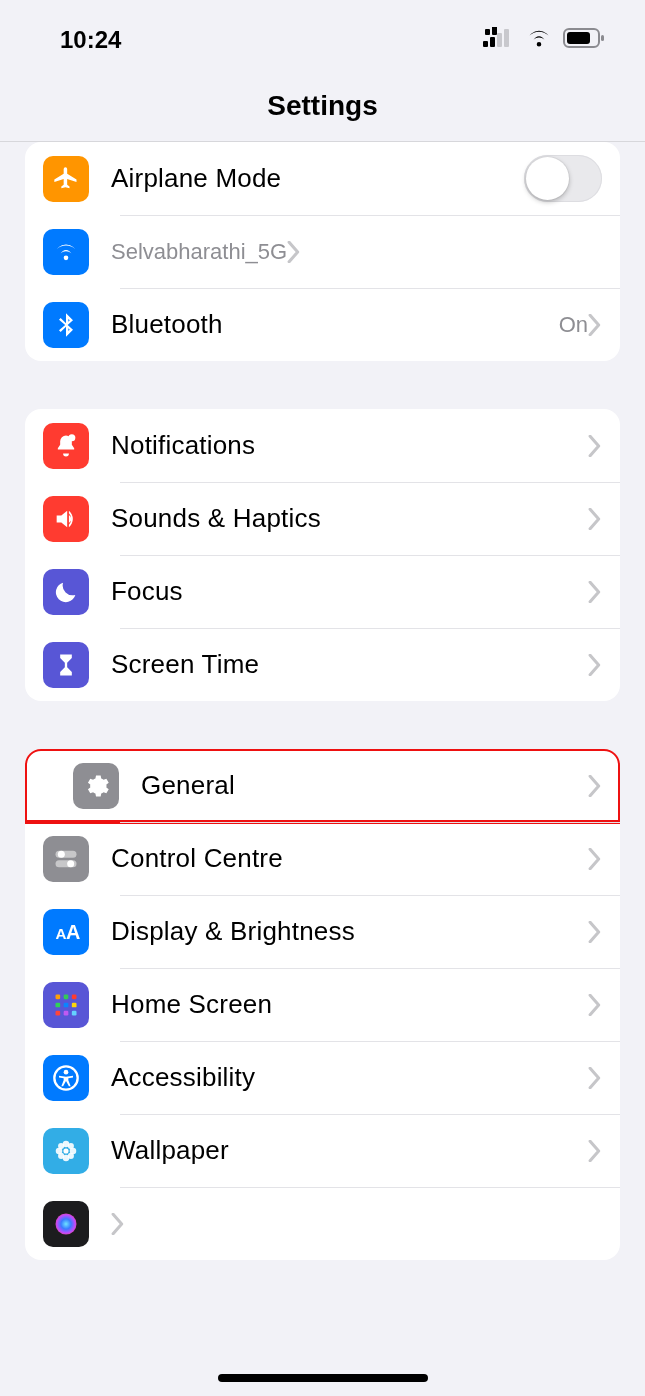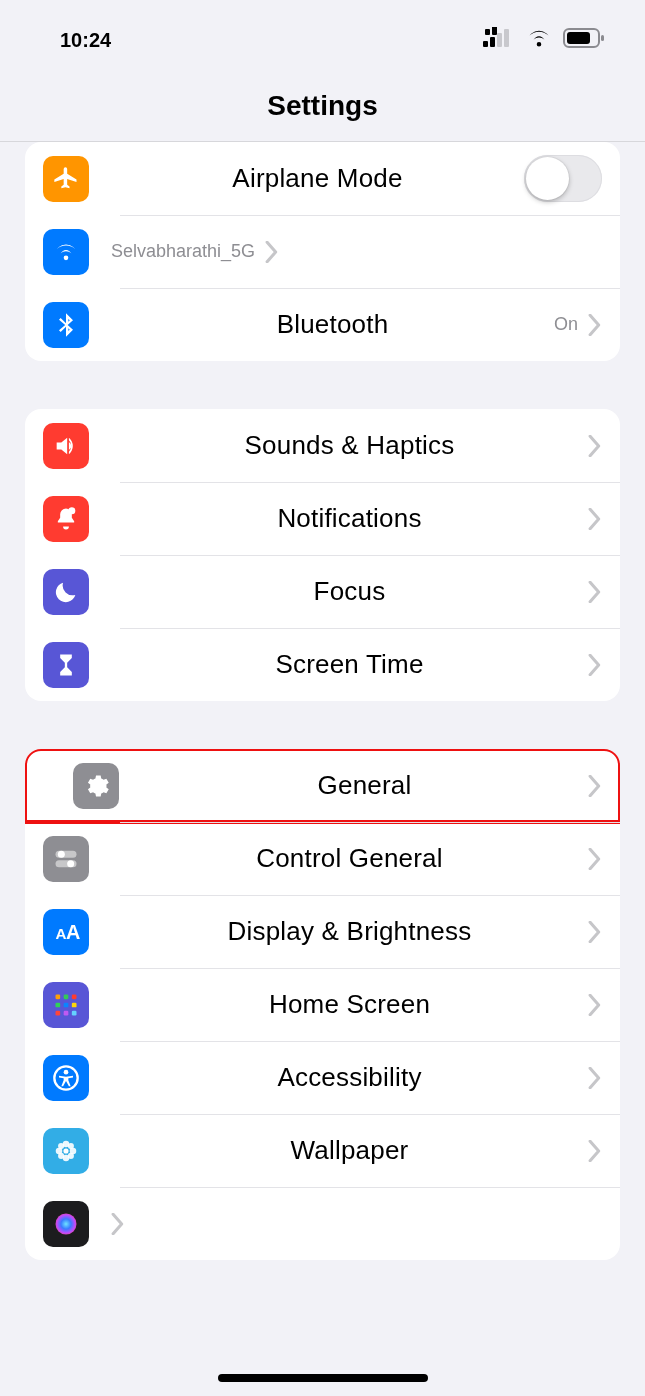--- a/index.html
+++ b/index.html
@@ -1,29 +1,29 @@
 <!DOCTYPE html>
 <html><head>
 <meta charset="utf-8">
 <style>
   * { box-sizing: border-box; margin: 0; padding: 0; }
   html, body { width: 645px; height: 1396px; font-family: -apple-system, "Helvetica Neue", Arial, sans-serif; background: #f2f2f7; color: #000; overflow: hidden; }
   .status-bar { height: 60px; display: flex; justify-content: space-between; align-items: center; padding: 0 40px 0 60px; margin-top: 10px; }
-  .status-time { font-size: 20px; font-weight: 600; }
+  .status-time { font-size: 24px; font-weight: 600; }
   .status-icons { display: flex; align-items: center; gap: 10px; }
   .header { height: 72px; display: flex; align-items: center; justify-content: center; border-bottom: 1px solid #d7d7db; }
   .header-title { font-size: 28px; font-weight: 700; }
   .content { padding: 0; }
   .group { background: #fff; margin: 0 25px 48px 25px; border-radius: 16px; overflow: hidden; }
-  .row { display: flex; align-items: center; height: 73px; padding: 0 18px; position: relative; text-align: center; }
+  .row { display: flex; align-items: center; height: 73px; padding: 0 18px; position: relative; }
   .row + .row::before { content: ""; position: absolute; left: 95px; right: 0; top: 0; height: 1px; background: #e3e3e7; }
   .row-icon { width: 46px; height: 46px; border-radius: 10px; flex: 0 0 46px; display: flex; align-items: center; justify-content: center; margin-right: 22px; }
   .row-icon svg { width: 28px; height: 28px; }
   .row-label { font-size: 26px; font-weight: 400; letter-spacing: .2px; flex: 1; }
-  .row-detail { font-size: 18px; color: #8e8e93; margin-right: 10px; }
+  .row-detail { font-size: 22px; color: #8e8e93; margin-right: 0; }
   .chevron { flex: 0 0 auto; }
   .chevron svg { width: 14px; height: 22px; display: block; }
   .toggle { width: 78px; height: 47px; border-radius: 24px; background: #e9e9ec; position: relative; box-shadow: inset 0 0 0 1px #dddde1; }
   .toggle::after { content: ""; position: absolute; top: 2px; left: 2px; width: 43px; height: 43px; background: #fff; border-radius: 50%; box-shadow: 0 2px 5px rgba(0,0,0,.25), 0 0 0 1px rgba(0,0,0,.04); }
   .hl { outline: 4px solid #e11; outline-offset: -2px; padding-left: 48px; }
   .group .row:first-child { border-top-left-radius: 16px; border-top-right-radius: 16px; }
   .group .row:last-child { border-bottom-left-radius: 16px; border-bottom-right-radius: 16px; }
   .home-indicator { position: fixed; bottom: 14px; left: 50%; transform: translateX(-50%); width: 210px; height: 8px; background: #000; border-radius: 4px; }
   
   .bg-orange { background: #ff9500; }
@@ -114,38 +114,38 @@
           <svg viewBox="0 0 10 18">
             <path d="M1 1l7 8-7 8" fill="none" stroke="#c6c6c9" stroke-width="2.5" stroke-linecap="round" stroke-linejoin="round"></path>
           </svg>
         </span>
       </div>
     </div>
     <div class="group">
       <div class="row">
         <div class="row-icon bg-red">
           <svg viewBox="0 0 24 24">
-            <path fill="#fff" d="M4 9v6h4l5 4V5L8 9Zm12.5 3a4 4 0 0 0-2-3.5v7a4 4 0 0 0 2-3.5Zm-2-7v2.1a7 7 0 0 1 0 9.8V19a9 9 0 0 0 0-14Z"></path>
-          </svg>
-        </div>
-        <div class="row-label">Sounds &amp; Haptics</div>
-        <span class="chevron">
-          <svg viewBox="0 0 10 18">
-            <path d="M1 1l7 8-7 8" fill="none" stroke="#c6c6c9" stroke-width="2.5" stroke-linecap="round" stroke-linejoin="round"></path>
-          </svg>
-        </span>
-      </div>
-      <div class="row">
-        <div class="row-icon bg-red">
-          <svg viewBox="0 0 24 24">
             <path fill="#fff" d="M12 3a5 5 0 0 0-5 5v3l-2 3v1h14v-1l-2-3V8a5 5 0 0 0-5-5Zm0 18a2.5 2.5 0 0 0 2.5-2.5h-5A2.5 2.5 0 0 0 12 21Z"></path>
             <circle cx="17" cy="5" r="3" fill="#fff"></circle>
           </svg>
         </div>
         <div class="row-label">Notifications</div>
+        <span class="chevron">
+          <svg viewBox="0 0 10 18">
+            <path d="M1 1l7 8-7 8" fill="none" stroke="#c6c6c9" stroke-width="2.5" stroke-linecap="round" stroke-linejoin="round"></path>
+          </svg>
+        </span>
+      </div>
+      <div class="row">
+        <div class="row-icon bg-red">
+          <svg viewBox="0 0 24 24">
+            <path fill="#fff" d="M4 9v6h4l5 4V5L8 9Zm12.5 3a4 4 0 0 0-2-3.5v7a4 4 0 0 0 2-3.5Zm-2-7v2.1a7 7 0 0 1 0 9.8V19a9 9 0 0 0 0-14Z"></path>
+          </svg>
+        </div>
+        <div class="row-label">Sounds &amp; Haptics</div>
         <span class="chevron">
           <svg viewBox="0 0 10 18">
             <path d="M1 1l7 8-7 8" fill="none" stroke="#c6c6c9" stroke-width="2.5" stroke-linecap="round" stroke-linejoin="round"></path>
           </svg>
         </span>
       </div>
       <div class="row">
         <div class="row-icon bg-indigo">
           <svg viewBox="0 0 24 24">
             <path fill="#fff" d="M20 14.5A8.5 8.5 0 0 1 9.5 4 8.5 8.5 0 1 0 20 14.5Z"></path>
@@ -188,21 +188,21 @@
       </div>
       <div class="row">
         <div class="row-icon bg-gray">
           <svg viewBox="0 0 24 24">
             <rect x="3" y="5" width="18" height="6" rx="3" fill="#fff" opacity=".5"></rect>
             <circle cx="8" cy="8" r="3" fill="#fff"></circle>
             <rect x="3" y="13" width="18" height="6" rx="3" fill="#fff" opacity=".5"></rect>
             <circle cx="16" cy="16" r="3" fill="#fff"></circle>
           </svg>
         </div>
-        <div class="row-label">Control General</div>
+        <div class="row-label">Control Centre</div>
         <span class="chevron">
           <svg viewBox="0 0 10 18">
             <path d="M1 1l7 8-7 8" fill="none" stroke="#c6c6c9" stroke-width="2.5" stroke-linecap="round" stroke-linejoin="round"></path>
           </svg>
         </span>
       </div>
       <div class="row">
         <div class="row-icon bg-blue">
           <svg viewBox="0 0 24 24">
             <text x="3" y="18" font-size="13" font-weight="700" fill="#fff" font-family="Arial">A</text>

